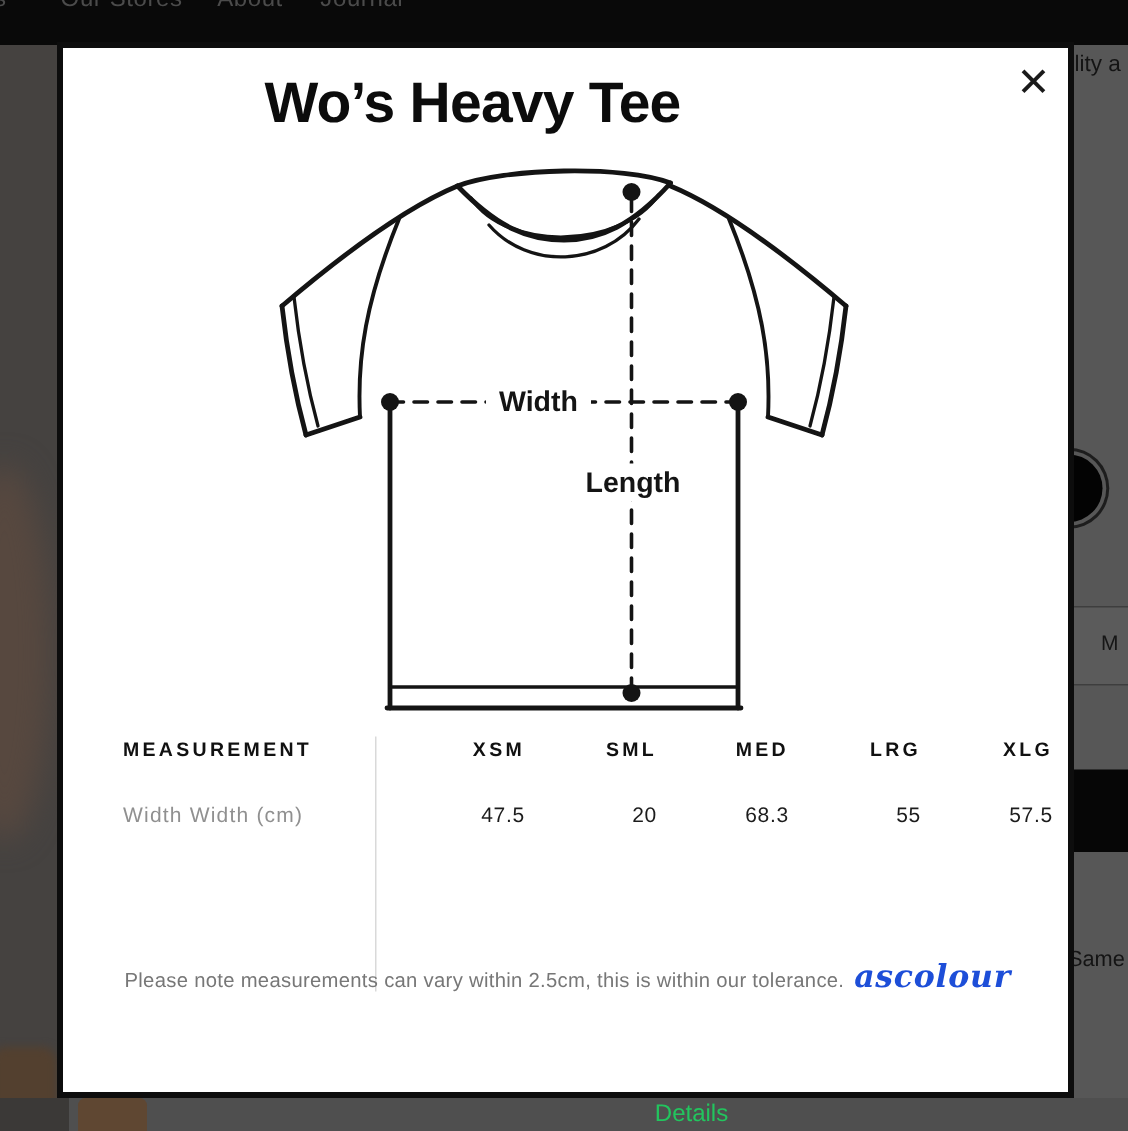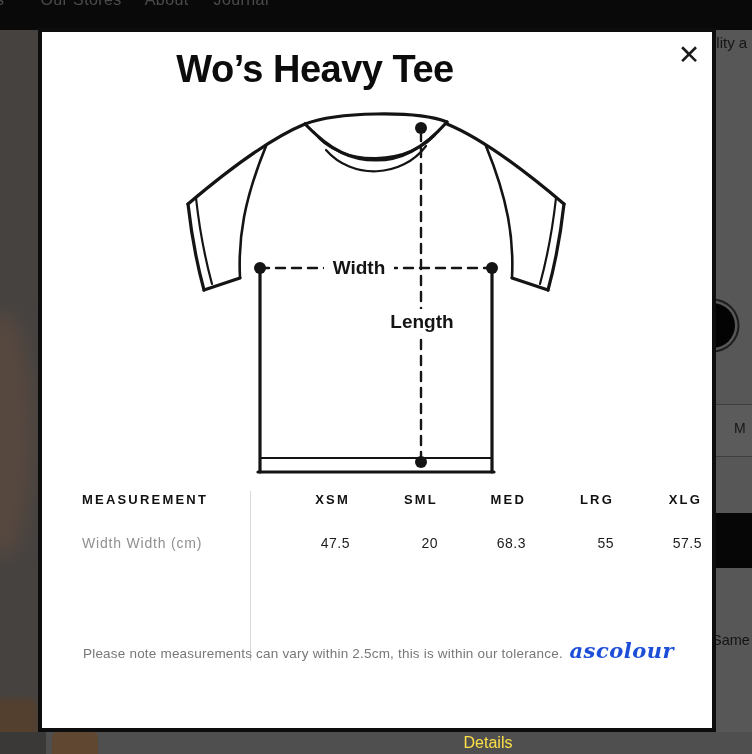--- a/index.html
+++ b/index.html
@@ -19,21 +19,21 @@
   .avail-partial{position:absolute;left:-3px;top:4px;font-size:15px;color:#141414;white-space:nowrap;}
   .swatch{position:absolute;left:-26px;top:273px;width:45px;height:45px;border-radius:50%;background:#030303;
           box-shadow:0 0 0 2.5px #575757,0 0 0 4.5px #1d1d1d;}
   .sizebox{position:absolute;left:0;top:374px;width:36px;height:51px;background:#5b5b5b;border-top:1px solid #3e3e3e;border-bottom:1px solid #3e3e3e;}
   .sizebox span{position:absolute;left:18px;top:15px;font-size:14px;color:#161616;}
   .cartband{position:absolute;left:0;top:483px;width:36px;height:55px;background:#060606;}
   .same-partial{position:absolute;left:-4px;top:578px;font-size:14.5px;color:#141414;white-space:nowrap;margin-top:24px;}
   .bottom-strip{position:absolute;left:0;top:732px;width:752px;height:22px;background:#4f4f4f;}
   .bottom-photo{position:absolute;left:0;top:0;width:46px;height:22px;background:#3b3937;}
   .bottom-cup{position:absolute;left:52px;top:0;width:46px;height:22px;background:#5f4732;border-radius:5px 5px 0 0;}
-  .details-tab{position:absolute;left:488px;top:2px;transform:translateX(-50%);font-size:16px;color:#fde047;}
+  .details-tab{position:absolute;left:461px;top:2px;transform:translateX(-50%);font-size:16px;color:#22c55e;}
   
   .modal{position:absolute;left:38px;top:28px;width:678px;height:704px;box-sizing:border-box;
          background:#ffffff;border:4px solid #0d0d0d;}
   .close-btn{position:absolute;left:628px;top:4px;width:38px;height:38px;border:none;background:transparent;cursor:pointer;padding:0;}
   .close-btn span{font-size:27px;color:#1a1a1a;line-height:38px;}
   .modal-title{position:absolute;left:0;top:16px;width:546px;margin:0;text-align:center;
                font-size:38px;font-weight:700;letter-spacing:-.5px;color:#0c0c0c;}
   .diagram{position:absolute;left:134px;top:76px;}
   
   .vdivider{position:absolute;left:208px;top:459px;width:1px;height:170px;background:#d9d9d9;}

